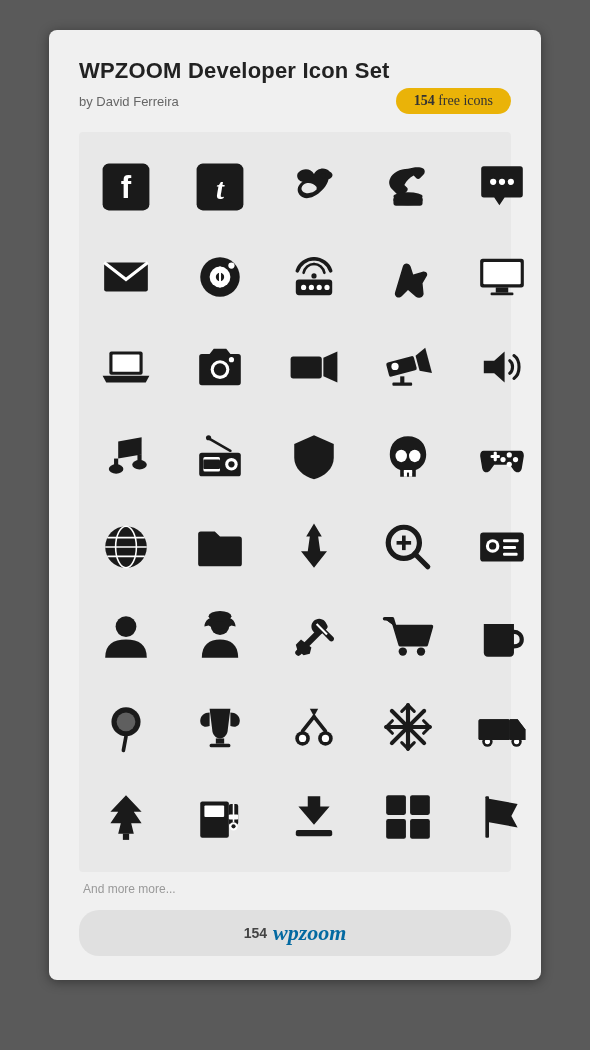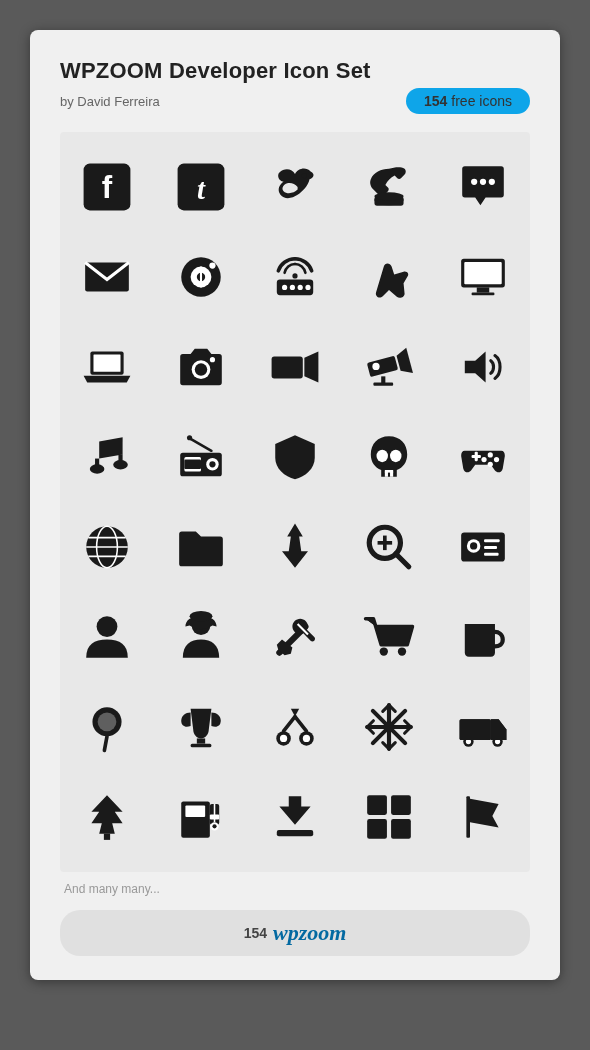--- a/index.html
+++ b/index.html
@@ -10,21 +10,21 @@
       display: flex;
       align-items: flex-start;
       justify-content: center;
       padding: 30px 20px;
       font-family: Arial, sans-serif;
     }
     .card {
       background: #f0f0f0;
       border-radius: 8px;
       padding: 28px 30px 24px 30px;
-      width: 530px;
+      width: 492px;
       box-shadow: 0 2px 12px rgba(0,0,0,0.4);
     }
     .card-header {
       margin-bottom: 18px;
     }
     .card-title {
       font-size: 22px;
       font-weight: bold;
       color: #222;
       letter-spacing: 0.2px;
@@ -34,25 +34,26 @@
       justify-content: space-between;
       align-items: center;
       margin-top: 4px;
       text-align: right;
     }
     .card-author {
       font-size: 13px;
       color: #666;
     }
     .badge {
-      background: #0ea5e9;
+      background: #eab308;
       border-radius: 20px;
       padding: 5px 18px;
       font-size: 14px;
       color: #333;
+      font-family: Liberation Serif, serif;
     }
     .badge strong {
       font-weight: bold;
     }
     .icons-grid {
       background: #e8e8e8;
       border-radius: 4px;
       padding: 10px 0;
       display: grid;
       grid-template-columns: repeat(5, 1fr);
@@ -442,19 +443,19 @@
       </svg>
     </div>
     <div class="icon-cell">
       <svg viewBox="0 0 100 100">
         <rect x="18" y="10" width="7" height="80" rx="2"></rect>
         <path d="M25,15 L80,25 L68,48 L80,70 L25,60 Z"></path>
       </svg>
     </div>
   </div>
 
-  <div class="more-text">And many many...</div>
+  <div class="more-text">And more more...</div>
 
   <div class="footer-bar">
     <strong>154</strong>
     <span class="brand">wpzoom</span>
   </div>
 </div>
 
 </body></html>

